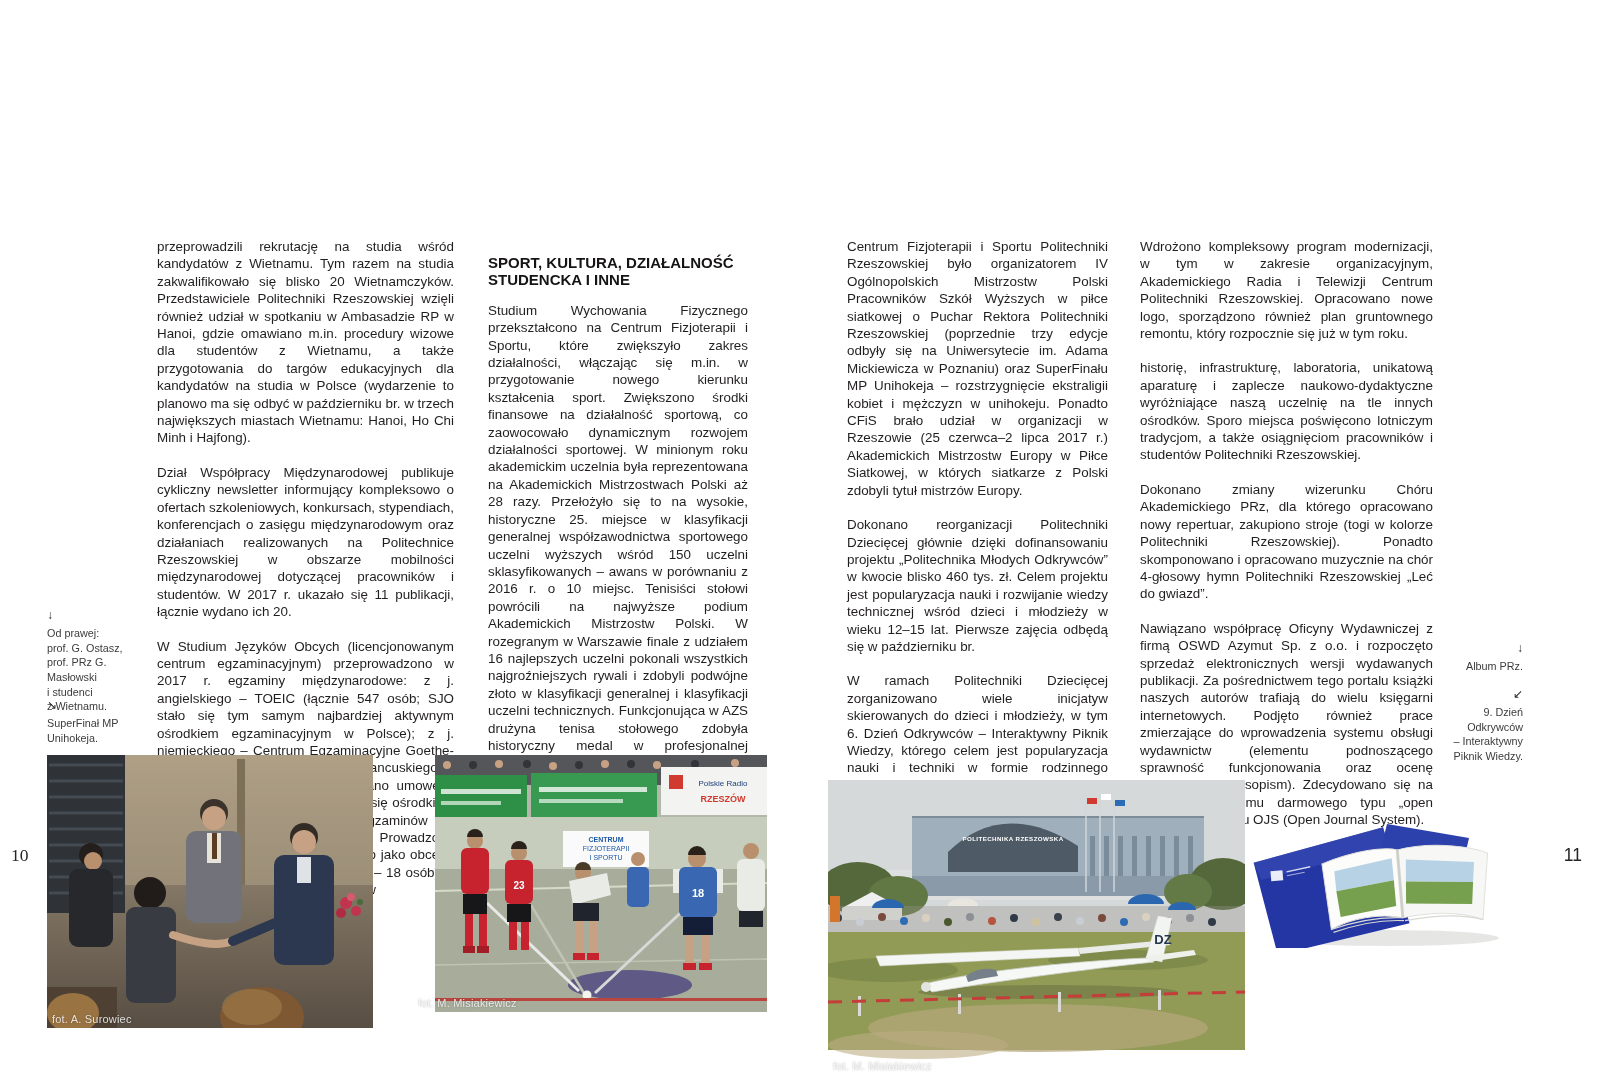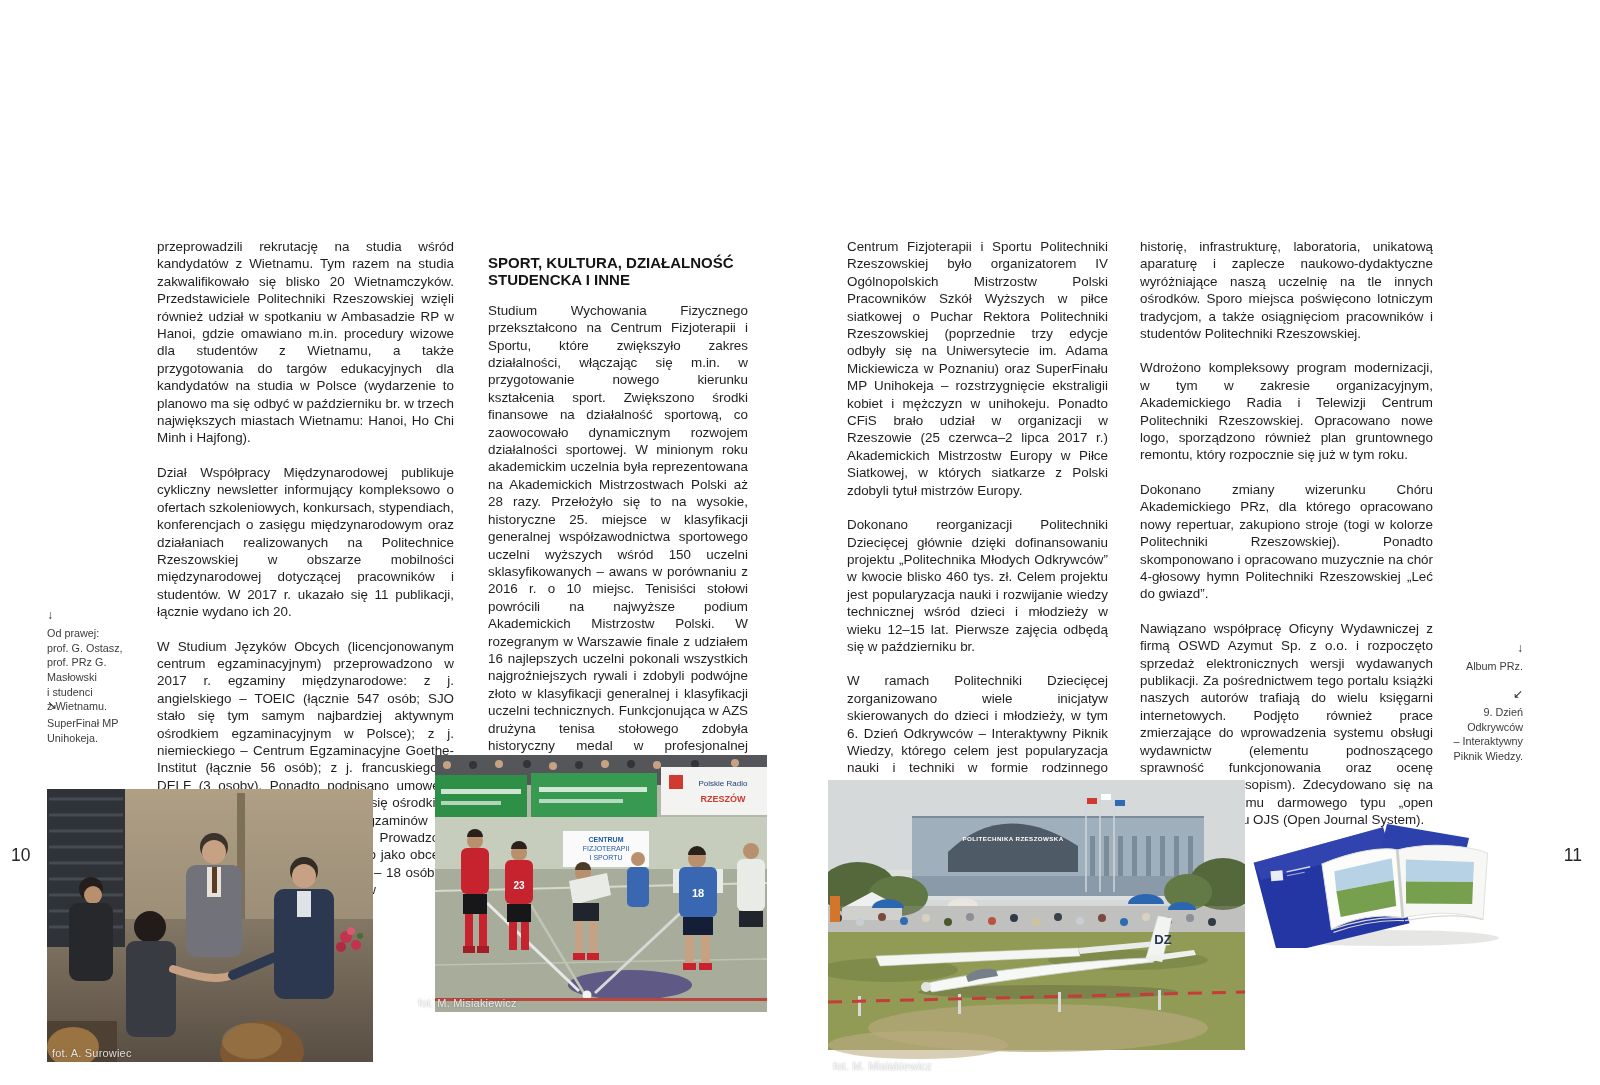--- a/index.html
+++ b/index.html
@@ -17,28 +17,28 @@
   #col3{left:847px;width:261px;}
   #col4{left:1140px;width:293px;}
   
   .margin-caption{position:absolute;font-size:10.8px;line-height:14.6px;color:#3d3b3c;
        white-space:pre-line;}
   .margin-caption .arrow{display:block;font-size:12px;margin-bottom:4px;color:#2e2c2d;}
   .cap-left{left:47px;width:112px;text-align:left;}
   .cap-right{right:77px;width:100px;text-align:right;}
   
   .pagenum{position:absolute;top:845px;font-size:17.5px;color:#272425;}
-  #pagenum-left{left:11px;}
+  #pagenum-left{left:11px;font-family:Liberation Serif, serif;}
   #pagenum-right{right:18px;}
   
   .photo{position:absolute;overflow:hidden;}
   .photo svg{display:block;width:100%;height:100%;}
   .credit{position:absolute;left:5px;bottom:3px;font-size:11px;letter-spacing:.2px;
        color:rgba(255,255,255,.82);text-shadow:0 0 2px rgba(0,0,0,.35);}
-  #photo1{left:47px;top:789px;width:326px;height:273px;}
+  #photo1{left:47px;top:755px;width:326px;height:273px;}
   #photo2{left:413px;top:755px;width:376px;height:257px;border-radius:20px;}
   #photo3{left:828px;top:755px;width:417px;height:320px;}
   #photo4{left:1237px;top:798px;width:288px;height:150px;}
 </style>
 </head>
 <body>
 
 <div class="spread">
 
   <div class="pagenum" id="pagenum-left">10</div>
@@ -78,22 +78,22 @@
   </div>
 
   <div class="col" id="col3">
     <p>Centrum Fizjoterapii i Sportu Politechniki Rzeszowskiej było organizatorem IV Ogólnopolskich Mistrzostw Polski Pracowników Szkół Wyższych w piłce siatkowej o Puchar Rektora Politechniki Rzeszowskiej (poprzednie trzy edycje odbyły się na Uniwersytecie im. Adama Mickiewicza w Poznaniu) oraz SuperFinału MP Unihokeja – rozstrzygnięcie ekstraligii kobiet i mężczyzn w unihokeju. Ponadto CFiS brało udział w organizacji w Rzeszowie (25 czerwca–2 lipca 2017 r.) Akademickich Mistrzostw Europy w Piłce Siatkowej, w których siatkarze z Polski zdobyli tytuł mistrzów Europy.</p>
     <p>Dokonano reorganizacji Politechniki Dziecięcej głównie dzięki dofinansowaniu projektu „Politechnika Młodych Odkrywców” w kwocie blisko 460 tys. zł. Celem projektu jest popularyzacja nauki i rozwijanie wiedzy technicznej wśród dzieci i młodzieży w wieku 12–15 lat. Pierwsze zajęcia odbędą się w październiku br.</p>
     <p>W ramach Politechniki Dziecięcej zorganizowano wiele inicjatyw skierowanych do dzieci i młodzieży, w tym 6. Dzień Odkrywców – Interaktywny Piknik Wiedzy, którego celem jest popularyzacja nauki i techniki w formie rodzinnego pikniku.</p>
     <p>Wydano pierwszy w historii uczelni Album „Politechnika Rzeszowska 1963–2017”, w którym zaprezentowano obecny kształt i najnowsze osiągnięcia Politechniki Rzeszowskiej, jej</p>
   </div>
 
   <div class="col" id="col4">
+    <p>Wdrożono kompleksowy program modernizacji, w tym w zakresie organizacyjnym, Akademickiego Radia i Telewizji Centrum Politechniki Rzeszowskiej. Opracowano nowe logo, sporządzono również plan gruntownego remontu, który rozpocznie się już w tym roku.</p>
     <p>historię, infrastrukturę, laboratoria, unikatową aparaturę i zaplecze naukowo-dydaktyczne wyróżniające naszą uczelnię na tle innych ośrodków. Sporo miejsca poświęcono lotniczym tradycjom, a także osiągnięciom pracowników i studentów Politechniki Rzeszowskiej.</p>
-    <p>Wdrożono kompleksowy program modernizacji, w tym w zakresie organizacyjnym, Akademickiego Radia i Telewizji Centrum Politechniki Rzeszowskiej. Opracowano nowe logo, sporządzono również plan gruntownego remontu, który rozpocznie się już w tym roku.</p>
     <p>Dokonano zmiany wizerunku Chóru Akademickiego PRz, dla którego opracowano nowy repertuar, zakupiono stroje (togi w kolorze Politechniki Rzeszowskiej). Ponadto skomponowano i opracowano muzycznie na chór 4-głosowy hymn Politechniki Rzeszowskiej „Leć do gwiazd”.</p>
     <p>Nawiązano współpracę Oficyny Wydawniczej z firmą OSWD Azymut Sp. z o.o. i rozpoczęto sprzedaż elektronicznych wersji wydawanych publikacji. Za pośrednictwem tego portalu książki naszych autorów trafiają do wielu księgarni internetowych. Podjęto również prace zmierzające do wprowadzenia systemu obsługi wydawnictw (elementu podnoszącego sprawność funkcjonowania oraz ocenę wydawanych czasopism). Zdecydowano się na wdrożenie systemu darmowego typu „open source” –  systemu OJS (Open Journal System).</p>
   </div>
 
   <div class="photo" id="photo1">
     <svg viewBox="0 0 326 273">
       <defs>
         <linearGradient id="p1g" x1="0" y1="0" x2="0" y2="1">
           <stop offset="0" stop-color="#ab9c84"></stop>
             <stop offset="1" stop-color="#584e43"></stop>

